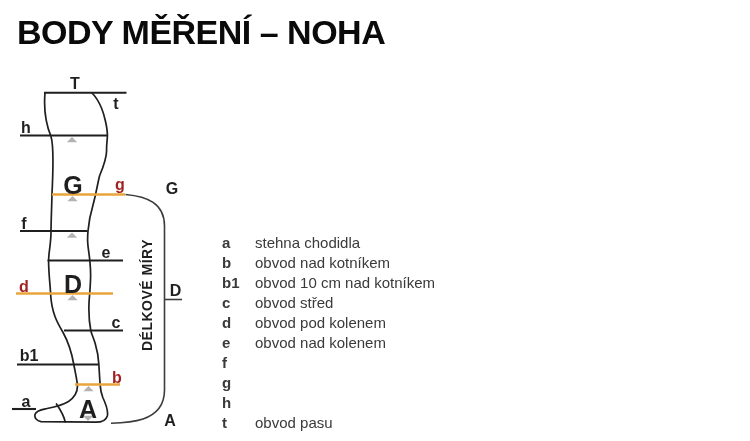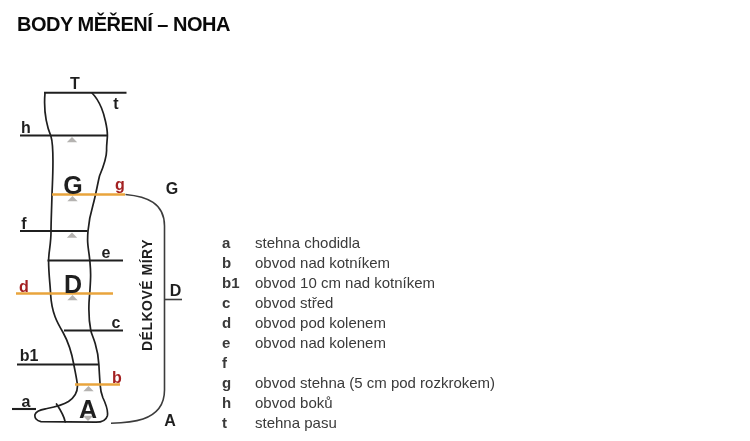--- a/index.html
+++ b/index.html
@@ -2,21 +2,21 @@
 <html style="--accent_orange: #E9A43C; --accent_red: #A32021; --line_black: #1f1f1f; --triangle_gray: #B5B3B1; --text_dark: #3a3a3a;"><head>
 <meta charset="utf-8">
 <style>
   html,body{margin:0;padding:0;background:#ffffff;}
   .canvas{
     position:relative;width:750px;height:441px;background:#ffffff;overflow:hidden;
     font-family:"Liberation Sans","DejaVu Sans",sans-serif;
   }
   .page-title{
     position:absolute;left:17px;top:13px;margin:0;
-    font-size:20px;font-weight:700;letter-spacing:-0.5px;color:#0a0a0a;
+    font-size:34px;font-weight:700;letter-spacing:-0.5px;color:#0a0a0a;
     font-family:"Liberation Sans","DejaVu Sans",sans-serif;
   }
   .diagram-svg{position:absolute;left:0;top:0;}
   .legend{
     position:absolute;left:222px;top:233px;color:var(--text_dark,#3a3a3a);
     font-size:15px;
   }
   .legend-row{display:flex;height:20px;line-height:20px;}
   .legend-key{width:33px;font-weight:700;flex:0 0 33px;}
   .legend-label{white-space:nowrap;}
@@ -149,25 +149,23 @@
     </div>
     <div class="legend-row">
       <span class="legend-key">e</span>
       <span class="legend-label">obvod nad kolenem</span>
     </div>
     <div class="legend-row">
       <span class="legend-key">f</span>
     </div>
     <div class="legend-row">
       <span class="legend-key">g</span>
-      <span class="legend-label">obvod stehna (5 cm pod rozkrokem)</span>
     </div>
     <div class="legend-row">
       <span class="legend-key">h</span>
-      <span class="legend-label">obvod boků</span>
     </div>
     <div class="legend-row">
       <span class="legend-key">t</span>
-      <span class="legend-label">stehna pasu</span>
+      <span class="legend-label">obvod pasu</span>
     </div>
   </div>
 
 </div>
 
 </body></html>

